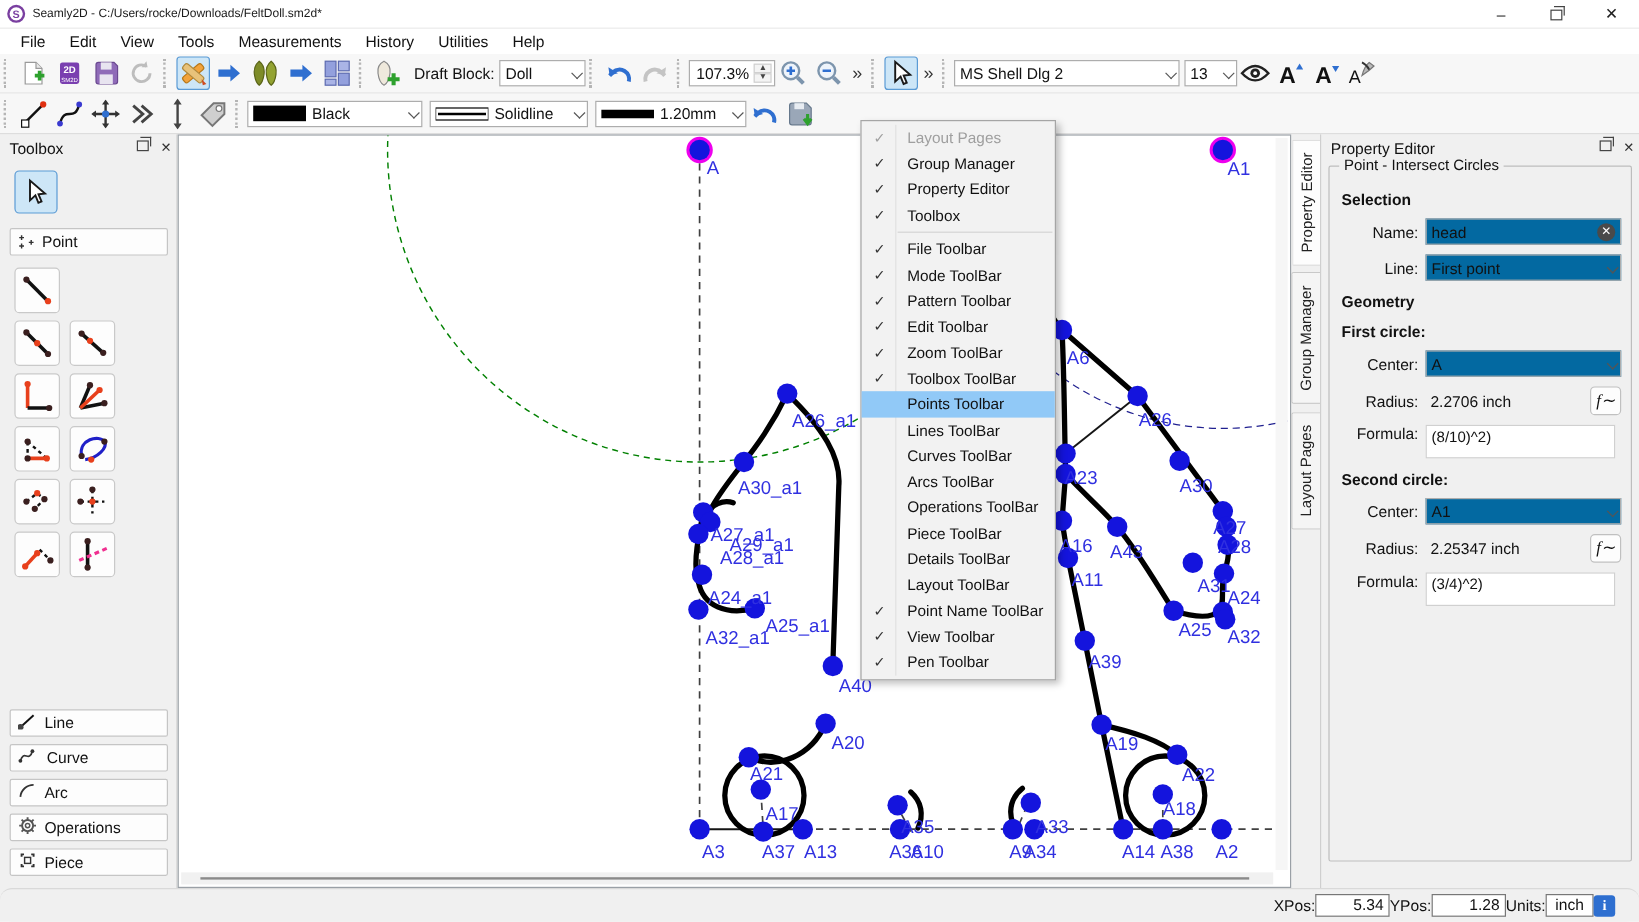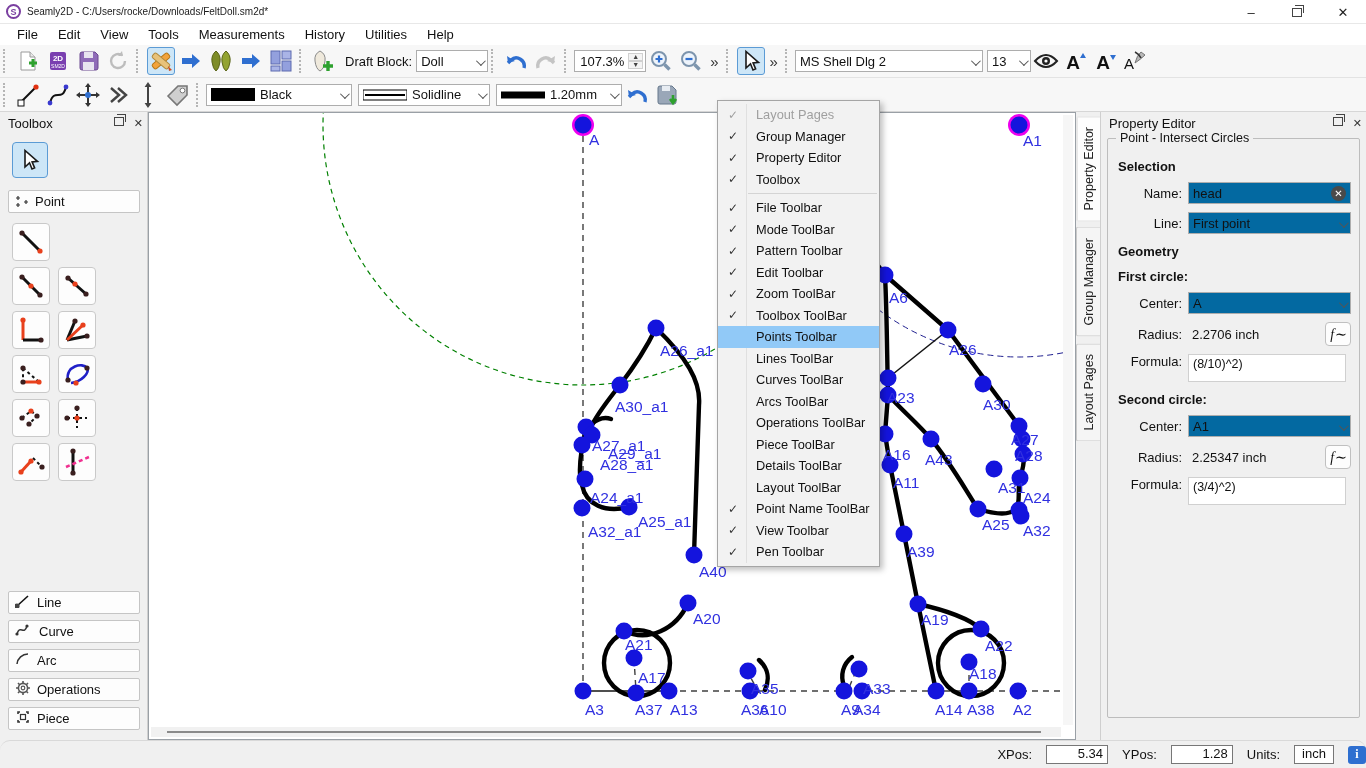--- a/index.html
+++ b/index.html
@@ -72,21 +72,21 @@
   
   #popup-menu { position:absolute; left:717px; top:100px; width:163px; background:#f2f2f2; border:1px solid #a5a5a5; box-shadow:3px 3px 6px rgba(0,0,0,.25); padding:3px 0; z-index:50; }
   .pm-item { height:21.5px; display:flex; align-items:center; font-size:12.8px; position:relative; }
   .pm-check { width:30px; text-align:center; color:#333; font-size:12px; }
   .pm-label { padding-left:8px; }
   .pm-item.disabled .pm-label, .pm-item.disabled .pm-check { color:#9f9f9f; }
   .pm-item.highlight { background:#91c9f7; }
   .pm-sep { height:1px; background:#d4d4d4; margin:3px 2px 3px 30px; }
   .pm-vline { position:absolute; left:28px; top:3px; bottom:3px; width:1px; background:#e0e0e0; }
   
-  #statusbar { position:absolute; left:0; top:740px; width:1366px; height:28px; background:#f0f0f0; border-top:1px solid #d9d9d9; display:flex; align-items:center; justify-content:flex-end; gap:14px; padding-right:0;border-radius:10px; }
+  #statusbar { position:absolute; left:0; top:740px; width:1366px; height:28px; background:#f0f0f0; border-top:1px solid #d9d9d9; display:flex; align-items:center; justify-content:flex-end; gap:0; padding-right:20px;border-radius:10px; }
   .sb-box { background:#fff; border:1px solid #777; width:62px; height:19px; text-align:right; padding:0 4px; font-size:13px; }
   .sb-units { width:40px; text-align:center; }
   #info-btn { width:18px; height:18px; background:#2e6fd0; border-radius:3px; color:#fff; font-family:"Liberation Serif",serif; font-weight:bold; font-size:12px; display:flex; align-items:center; justify-content:center; }
 </style>
 </head>
 <body>
 
 <div id="app">
 
   <div id="titlebar">

